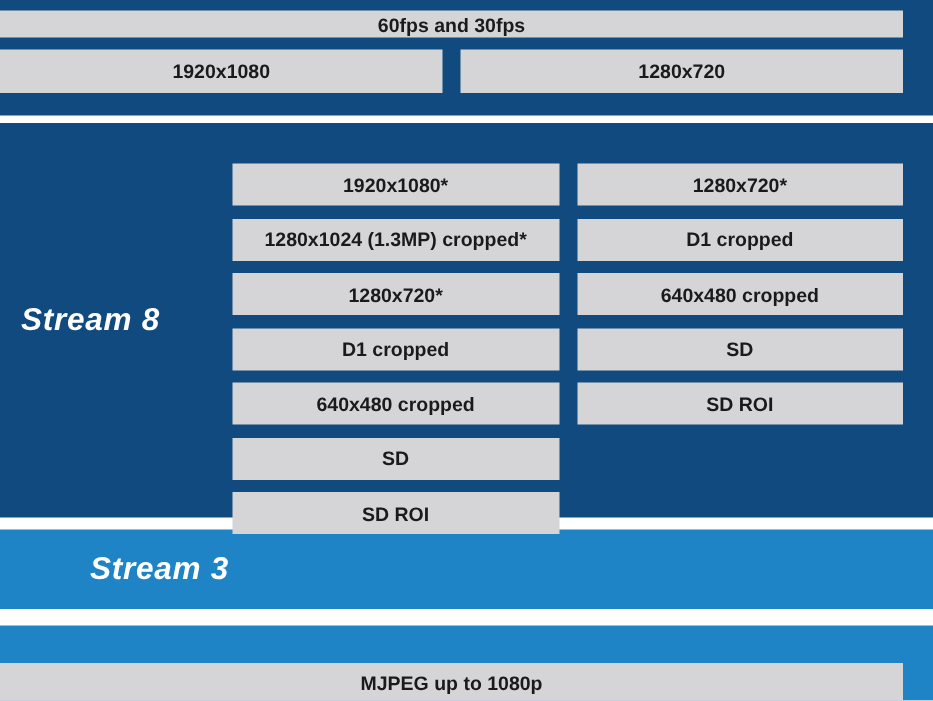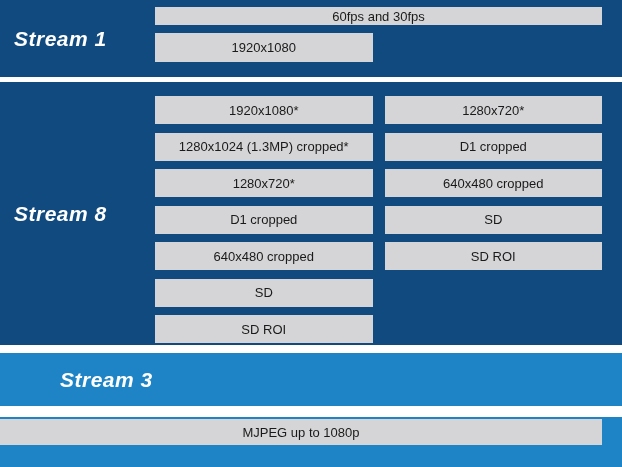--- a/index.html
+++ b/index.html
@@ -21,21 +21,21 @@
     padding-left: 14px;
     display: flex;
     align-items: center;
     color: var(--label-text, #FFFFFF);
     font-style: italic;
     font-weight: bold;
     font-size: 21px;
     letter-spacing: 0.5px;
     flex: none;
   }
-  .boxes { flex: 1; margin-right: 20px; box-sizing: border-box; }
+  .boxes { flex: 1; margin-right: 20px; box-sizing: border-box; font-weight: bold; }
 
   .box {
     background: var(--box-gray, #D5D5D7);
     color: var(--box-text, #1A1A1A);
     display: flex;
     align-items: center;
     justify-content: center;
     font-size: 13px;
     line-height: 1;
     box-sizing: border-box;
@@ -44,50 +44,50 @@
   
   #s1 { height: 77px; margin-bottom: 5px; }
   #s1 .boxes { padding-top: 7px; }
   #s1 .fps-box { height: 18px; margin-bottom: 8px; }
   #s1 .two-col { display: grid; grid-template-columns: 1fr 1fr; column-gap: 12px; }
   #s1 .two-col .box { height: 29px; }
 
   
   #s2 { height: 263px; margin-bottom: 8px; }
   #s2 .boxes {
-    padding-top: 14px;
+    padding-top: 27px;
     display: grid;
     grid-template-columns: 1fr 1fr;
     column-gap: 12px;
     align-items: start;
   }
   #s2 .col { display: flex; flex-direction: column; gap: 8.5px; }
   #s2 .col .box { height: 28px; }
 
   
   #s3 { height: 53px; margin-bottom: 11px; padding-left: 46px; }
   #s3 .boxes { padding-top: 15px; }
   #s3 .wide-box { height: 27px; }
 
   
   #s4 { height: 50px; }
-  #s4 .boxes { padding-top: 2px; text-align: center; }
+  #s4 .boxes { padding-top: 25px; text-align: center; }
   #s4 .wide-box { height: 26px; }
 </style>
 </head>
 <body>
 
 <div class="canvas">
 
   <section class="stream dark" id="s1">
-    <div class="label">Stream 1</div>
     <div class="boxes">
       <div class="box fps-box">60fps and 30fps</div>
       <div class="two-col">
           <div class="box">1920x1080</div>
+          <div class="box">1280x720</div>
         </div>
     </div>
   </section>
 
   <section class="stream dark" id="s2">
     <div class="label">Stream 8</div>
     <div class="boxes">
       <div class="col">
           <div class="box">1920x1080*</div>
           <div class="box">1280x1024 (1.3MP) cropped*</div>

